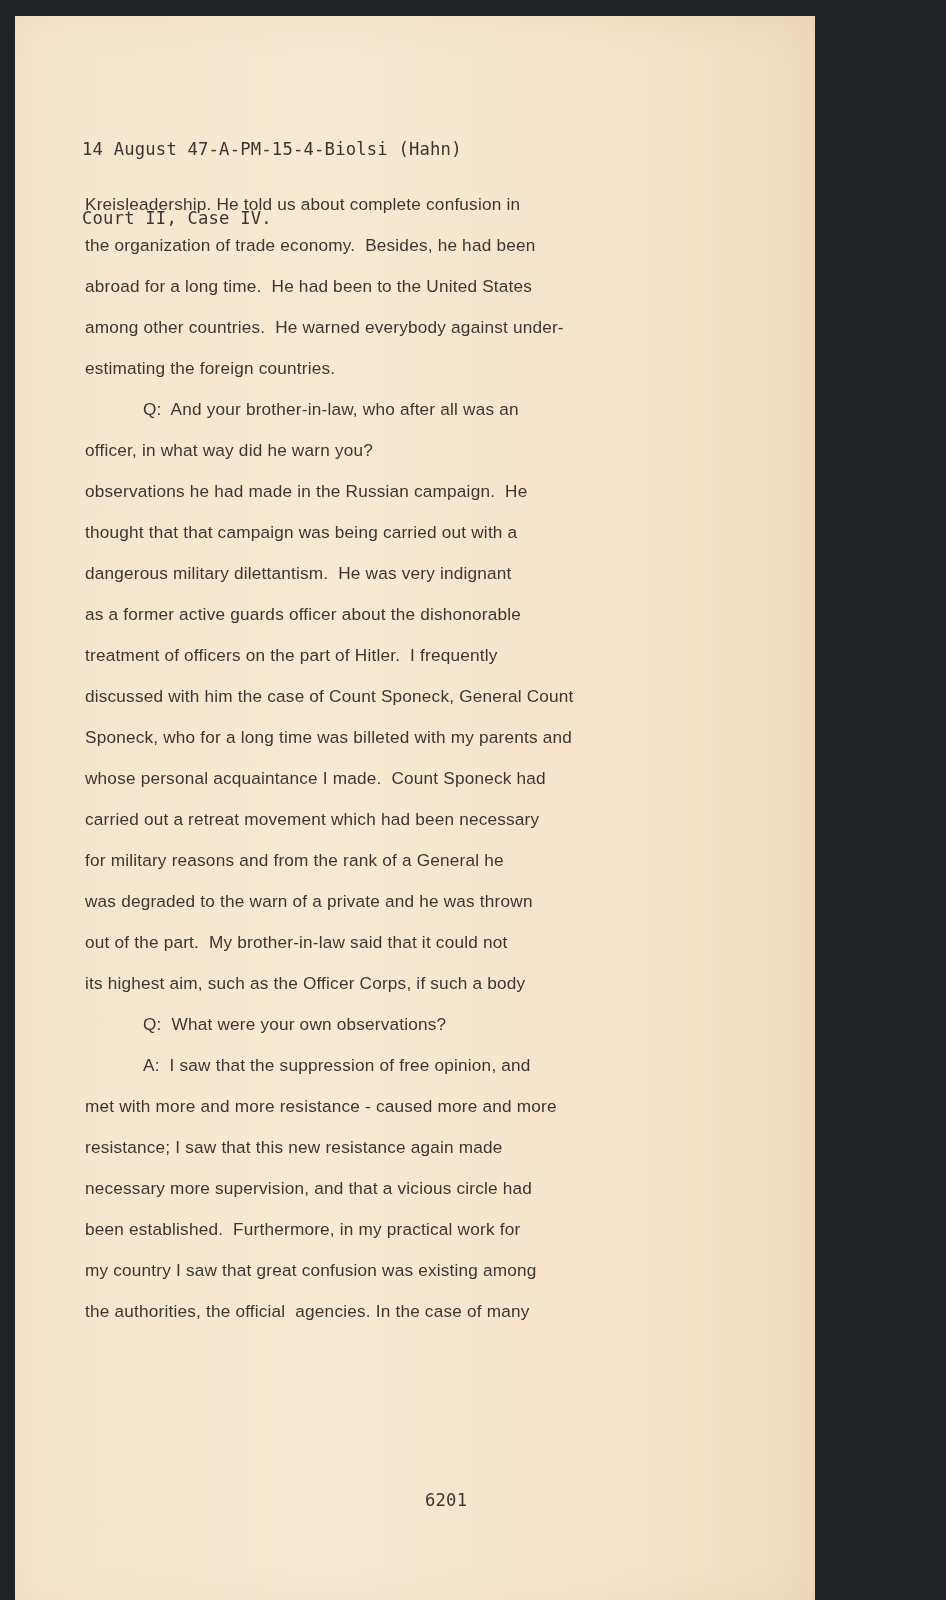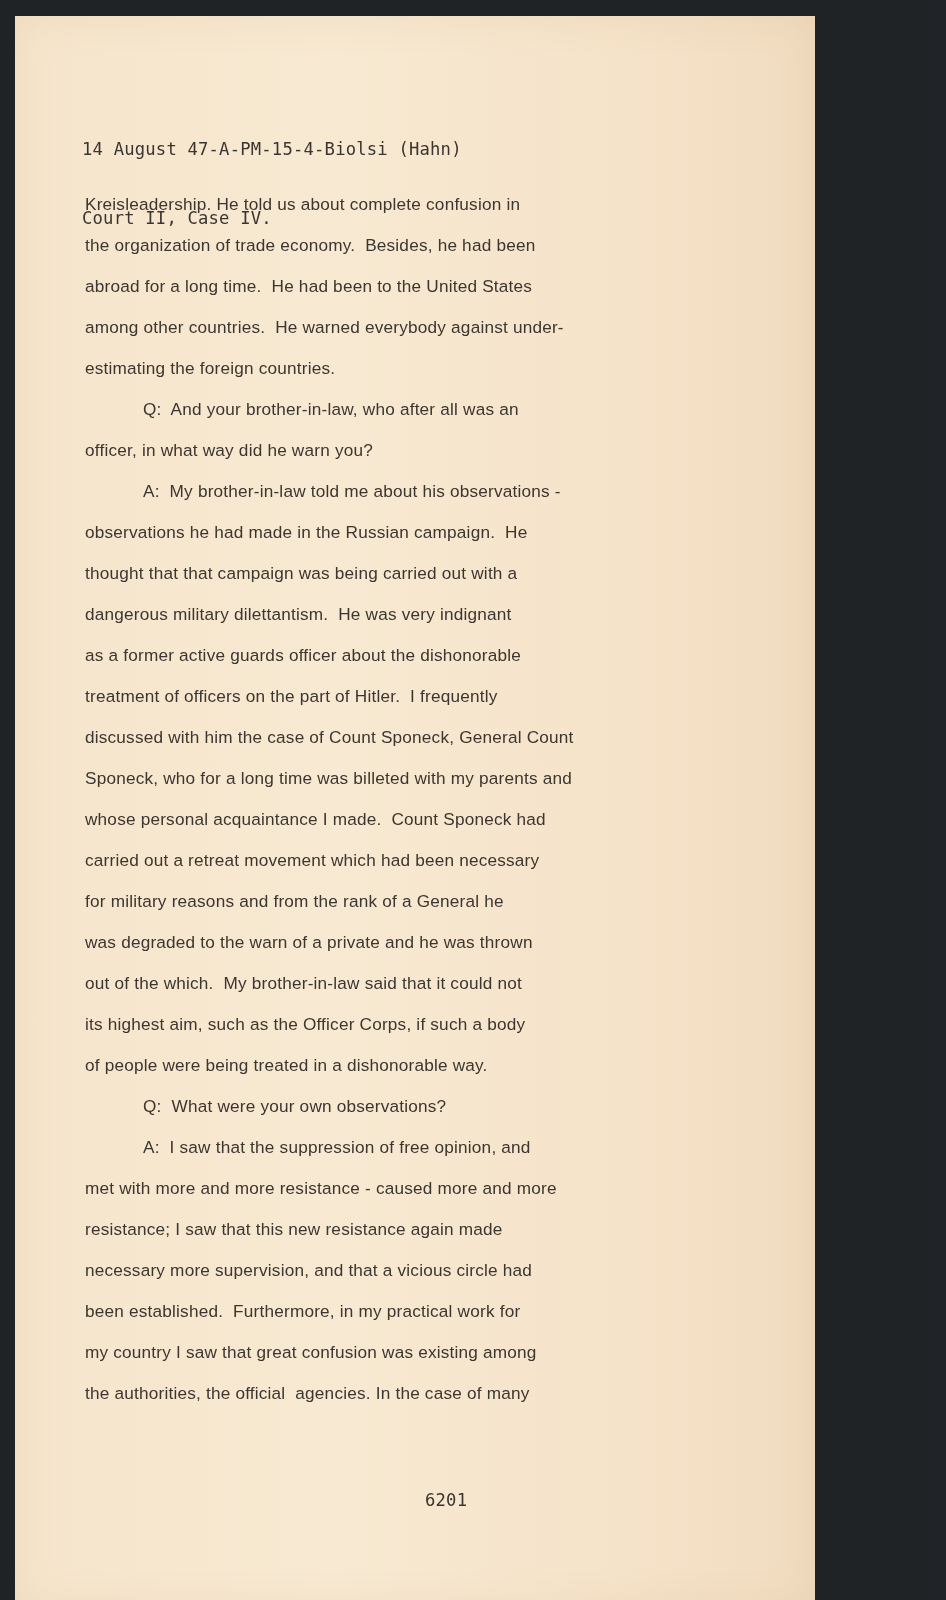--- a/index.html
+++ b/index.html
@@ -72,35 +72,33 @@
   </div>
 
   <div class="body-lines" id="body-lines">
       <div class="line">Kreisleadership. He told us about complete confusion in</div>
       <div class="line">the organization of trade economy.  Besides, he had been</div>
       <div class="line">abroad for a long time.  He had been to the United States</div>
       <div class="line">among other countries.  He warned everybody against under-</div>
       <div class="line">estimating the foreign countries.</div>
       <div class="line indent">Q:  And your brother-in-law, who after all was an</div>
       <div class="line">officer, in what way did he warn you?</div>
-      <div class="line indent">A:  My brother-in-law told me about his observations -</div>
       <div class="line">observations he had made in the Russian campaign.  He</div>
       <div class="line">thought that that campaign was being carried out with a</div>
       <div class="line">dangerous military dilettantism.  He was very indignant</div>
       <div class="line">as a former active guards officer about the dishonorable</div>
       <div class="line">treatment of officers on the part of Hitler.  I frequently</div>
       <div class="line">discussed with him the case of Count Sponeck, General Count</div>
       <div class="line">Sponeck, who for a long time was billeted with my parents and</div>
       <div class="line">whose personal acquaintance I made.  Count Sponeck had</div>
       <div class="line">carried out a retreat movement which had been necessary</div>
       <div class="line">for military reasons and from the rank of a General he</div>
       <div class="line">was degraded to the warn of a private and he was thrown</div>
-      <div class="line">out of the which.  My brother-in-law said that it could not</div>
+      <div class="line">out of the part.  My brother-in-law said that it could not</div>
       <div class="line">its highest aim, such as the Officer Corps, if such a body</div>
-      <div class="line">of people were being treated in a dishonorable way.</div>
       <div class="line indent">Q:  What were your own observations?</div>
       <div class="line indent">A:  I saw that the suppression of free opinion, and</div>
       <div class="line">met with more and more resistance - caused more and more</div>
       <div class="line">resistance; I saw that this new resistance again made</div>
       <div class="line">necessary more supervision, and that a vicious circle had</div>
       <div class="line">been established.  Furthermore, in my practical work for</div>
       <div class="line">my country I saw that great confusion was existing among</div>
       <div class="line">the authorities, the official  agencies. In the case of many</div>
     </div>
 

